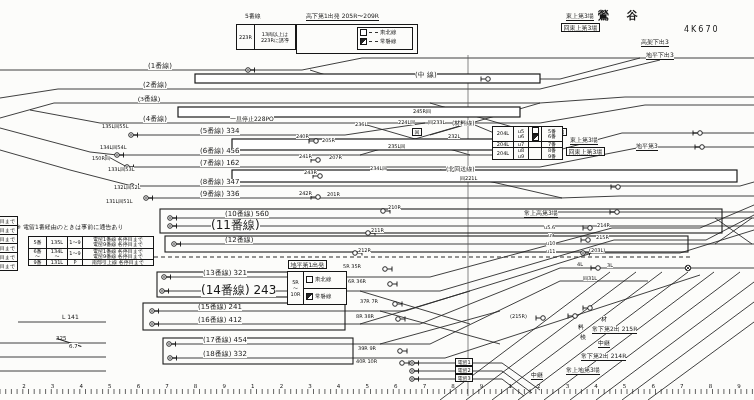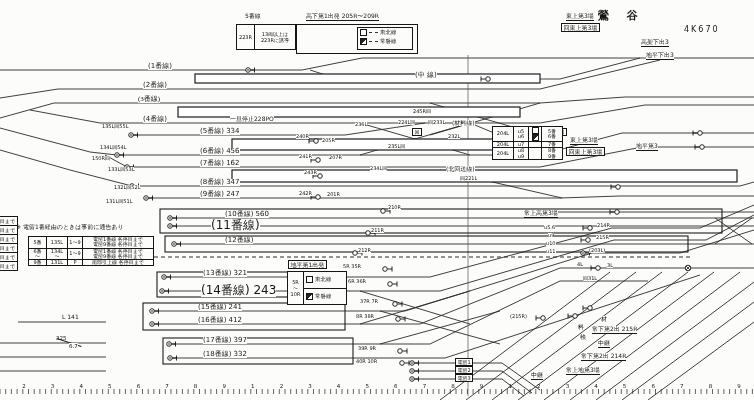--- a/index.html
+++ b/index.html
@@ -443,29 +443,29 @@
 
   <div id="labels">
       <div class="lab" style="left: 148px; top: 63px; font-size: 7px;">(1番線)</div>
       <div class="lab" style="left: 143px; top: 82px; font-size: 7px;">(2番線)</div>
       <div class="lab" style="left: 138px; top: 96px; font-size: 7px; font-family: Liberation Serif, serif;">(3番線)</div>
       <div class="lab" style="left: 143px; top: 116px; font-size: 7px;">(4番線)</div>
       <div class="lab" style="left: 200px; top: 128px; font-size: 7px;">(5番線) 334</div>
       <div class="lab" style="left: 200px; top: 148px; font-size: 7px;">(6番線) 456</div>
       <div class="lab" style="left: 200px; top: 160px; font-size: 7px;">(7番線) 162</div>
       <div class="lab" style="left: 200px; top: 179px; font-size: 7px;">(8番線) 347</div>
-      <div class="lab" style="left: 200px; top: 191px; font-size: 7px;">(9番線) 247</div>
+      <div class="lab" style="left: 200px; top: 191px; font-size: 7px;">(9番線) 336</div>
       <div class="lab" style="left: 225px; top: 211px; font-size: 7px;">(10番線) 560</div>
       <div class="lab" style="left: 211px; top: 219px; font-size: 12px;">(11番線)</div>
       <div class="lab" style="left: 225px; top: 237px; font-size: 7px;">(12番線)</div>
       <div class="lab" style="left: 203px; top: 270px; font-size: 7px;">(13番線) 321</div>
       <div class="lab" style="left: 201px; top: 284px; font-size: 12px;">(14番線) 243</div>
       <div class="lab" style="left: 198px; top: 304px; font-size: 7px;">(15番線) 241</div>
       <div class="lab" style="left: 198px; top: 317px; font-size: 7px;">(16番線) 412</div>
-      <div class="lab" style="left: 203px; top: 337px; font-size: 7px;">(17番線) 397</div>
+      <div class="lab" style="left: 203px; top: 337px; font-size: 7px;">(17番線) 454</div>
       <div class="lab" style="left: 203px; top: 351px; font-size: 7px;">(18番線) 332</div>
       <div class="lab" style="left: 415px; top: 72px; font-size: 7px;">(中 線)</div>
       <div class="lab" style="left: 452px; top: 120px; font-size: 6px;">(材料線)</div>
       <div class="lab" style="left: 446px; top: 166px; font-size: 6px;">(北回送線)</div>
       <div class="lab" style="left: 102px; top: 124px; font-size: 5px;">135L回55L</div>
       <div class="lab" style="left: 100px; top: 145px; font-size: 5px;">134L回54L</div>
       <div class="lab" style="left: 92px; top: 156px; font-size: 5px;">150R回</div>
       <div class="lab" style="left: 108px; top: 167px; font-size: 5px;">133L回53L</div>
       <div class="lab" style="left: 114px; top: 185px; font-size: 5px;">132L回52L</div>
       <div class="lab" style="left: 106px; top: 199px; font-size: 5px;">131L回51L</div>

